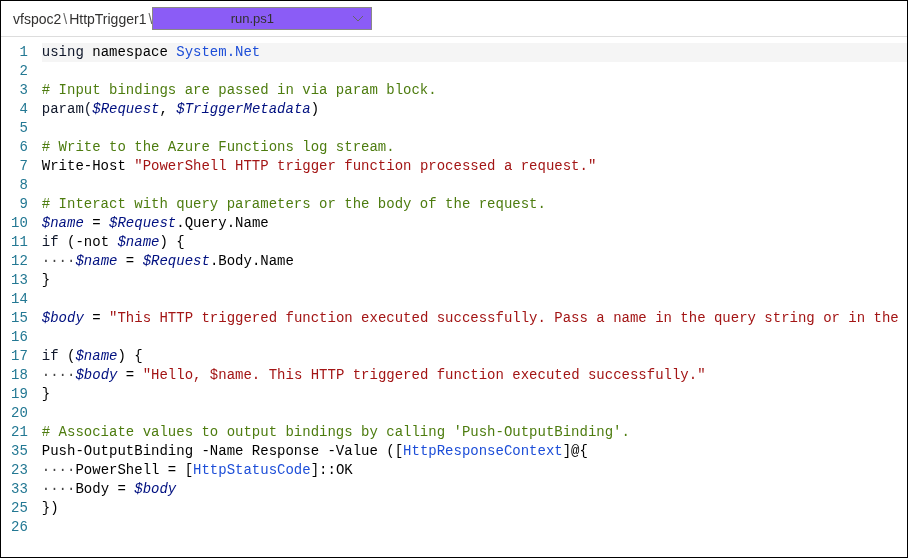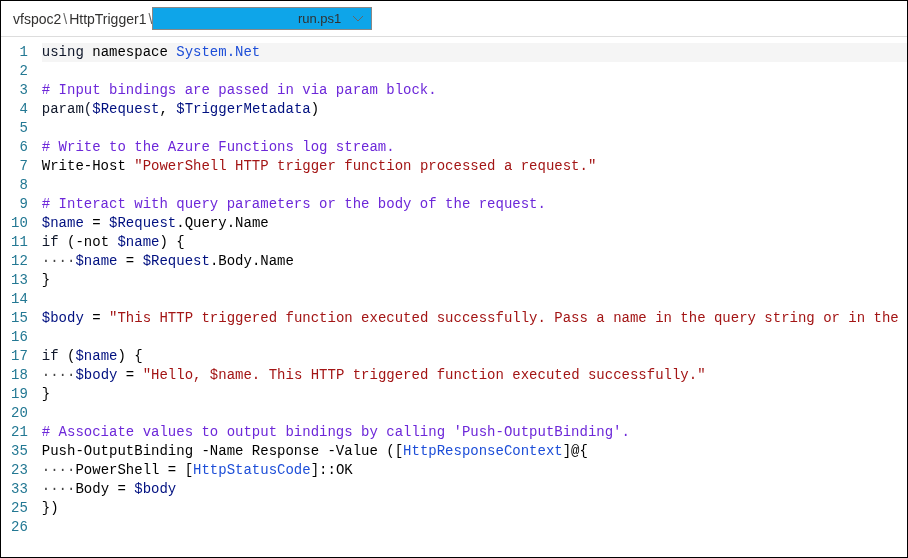--- a/index.html
+++ b/index.html
@@ -18,25 +18,25 @@
       padding: 6px 10px;
       font-size: 14px;
       color: #323130;
     }
     .bc-item { padding: 0 2px; }
     .bc-sep { color: #666; }
     .file-select {
       border: 1px solid #8a8886;
       padding: 3px 30px 3px 10px;
       min-width: 220px;
-      background: #0ea5e9;
+      background: #8b5cf6;
       position: relative;
       display: flex;
       align-items: center;
-      justify-content: flex-end;
+      justify-content: center;
       cursor: pointer;
       font-size: 13px;
     }
     .file-select svg { position: absolute; right: 8px; top: 50%; transform: translateY(-50%); }
     .editor {
       display: flex;
       font-family: Consolas, "Courier New", monospace;
       font-size: 14px;
       line-height: 19px;
       border-top: 1px solid #ddd;
@@ -53,22 +53,22 @@
     }
     .code {
       padding: 6px 0 0 0;
       white-space: pre;
       flex: 1;
       color: #000;
     }
     .line-highlight { background: #f5f5f5; display: inline-block; min-width: 100%; }
     .k { color: #0f172a; }
     .ns { color: #1d4ed8; }
-    .c { color: #6d28d9; text-align: right; }
-    .v { color: #001080; }
+    .c { color: #4d7c0f; text-align: right; }
+    .v { color: #001080; font-style: italic; }
     .s { color: #a31515; }
     .d { color: #444; letter-spacing: 0; }
   </style>
 </head>
 <body>
 
 <div class="breadcrumb">
   <span class="bc-item">vfspoc2</span>
   <span class="bc-sep">\</span>
   <span class="bc-item">HttpTrigger1</span>

